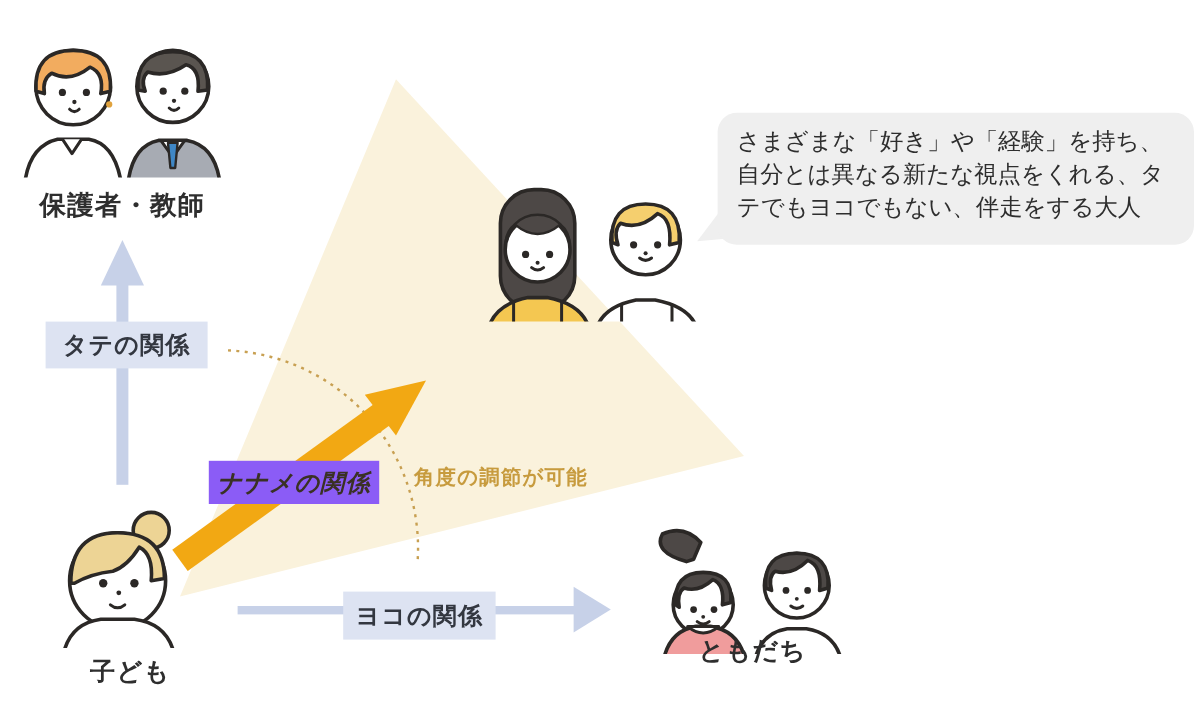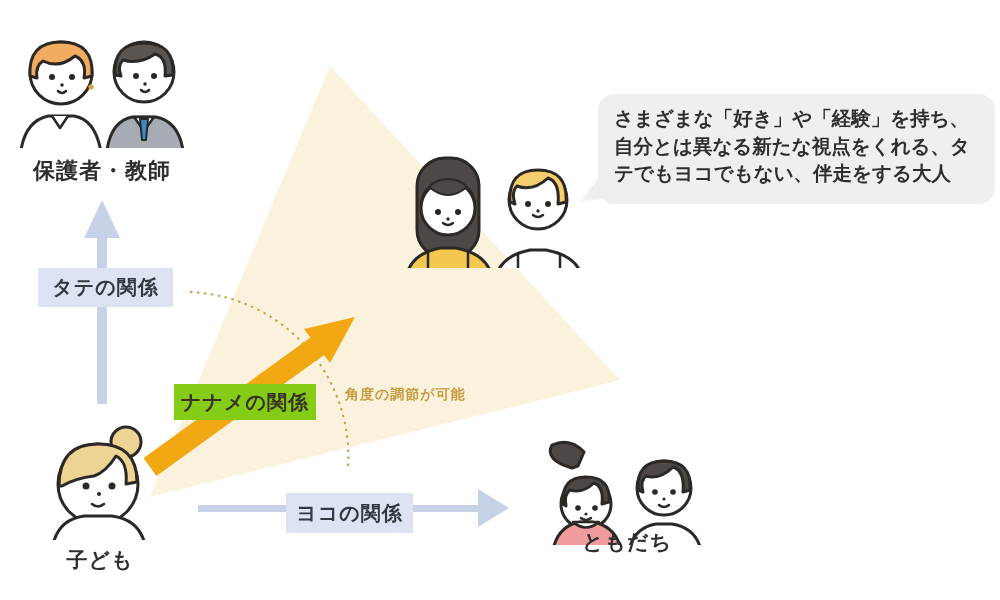--- a/index.html
+++ b/index.html
@@ -8,30 +8,30 @@
     font-family:"Liberation Sans","DejaVu Sans",sans-serif;color:#2e2e2e;overflow:hidden;
   }
   .bg-svg{position:absolute;left:0;top:0;width:1000px;height:600px;}
   .illu{position:absolute;}
   .name-label{position:absolute;font-size:21px;font-weight:700;color:#2e2e2e;letter-spacing:1px;}
   .rel-box{
     position:absolute;display:flex;align-items:center;justify-content:center;
     font-size:20px;font-weight:600;color:#333740;letter-spacing:1px;
   }
   .rel-blue{background:#dde3f2;}
-  .rel-orange{background:#84cc16;color:#3a3124;}
+  .rel-orange{background:#8b5cf6;color:#3a3124;font-style:italic;}
   .bubble{
     position:absolute;left:598px;top:94px;width:397px;height:110px;box-sizing:border-box;
     background:#efefef;border-radius:16px;padding:11px 16px;
-    font-size:19.5px;line-height:1.42;font-weight:700;color:#2e2e2e;
+    font-size:19.5px;line-height:1.42;font-weight:400;color:#2e2e2e;
   }
   .center-text{position:absolute;left:345px;top:274px;}
   .center-heading{font-size:24px;font-weight:bold;letter-spacing:1px;color:#222;}
   .center-sub{font-size:26px;font-weight:bold;letter-spacing:2px;color:#222;margin-top:2px;}
-  .angle-note{position:absolute;left:345px;top:386px;font-size:14px;font-weight:600;color:#c79b3e;letter-spacing:1px;}
+  .angle-note{position:absolute;left:345px;top:386px;font-size:17px;font-weight:600;color:#c79b3e;letter-spacing:1px;}
 </style>
 </head>
 <body>
 
 <div class="canvas">
 
   <svg class="bg-svg" viewBox="0 0 1000 600">
     <polygon points="330,66 620,380 150,497" fill="#faf2dc"></polygon>
     <path d="M 190 292 A 165 165 0 0 1 348 468" fill="none" stroke="#c8a052" stroke-width="2" stroke-dasharray="2.5 4.5"></path>
 
@@ -152,19 +152,19 @@
 
   <div class="bubble">
     <span>さまざまな「好き」や「経験」を持ち、自分とは異なる新たな視点をくれる、タテでもヨコでもない、伴走をする大人</span>
   </div>
 
   <div class="rel-box rel-blue" style="left:38px;top:268px;width:135px;height:39px;">タテの関係</div>
   <div class="rel-box rel-blue" style="left:286px;top:493px;width:127px;height:40px;">ヨコの関係</div>
   <div class="rel-box rel-orange" style="left:174px;top:384px;width:142px;height:36px;">ナナメの関係</div>
 
   <div class="name-label" style="left:33px;top:156px;font-size:22px;">保護者・教師</div>
-  <div class="name-label" style="left:58px;top:546px;width:84px;text-align:center;">子ども</div>
+  <div class="name-label" style="left:58px;top:546px;width:84px;text-align:right;">子ども</div>
   <div class="name-label" style="left:573px;top:528px;width:108px;text-align:center;">ともだち</div>
 
 
   <div class="angle-note">角度の調節が可能</div>
 
 </div>
 
 </body></html>

